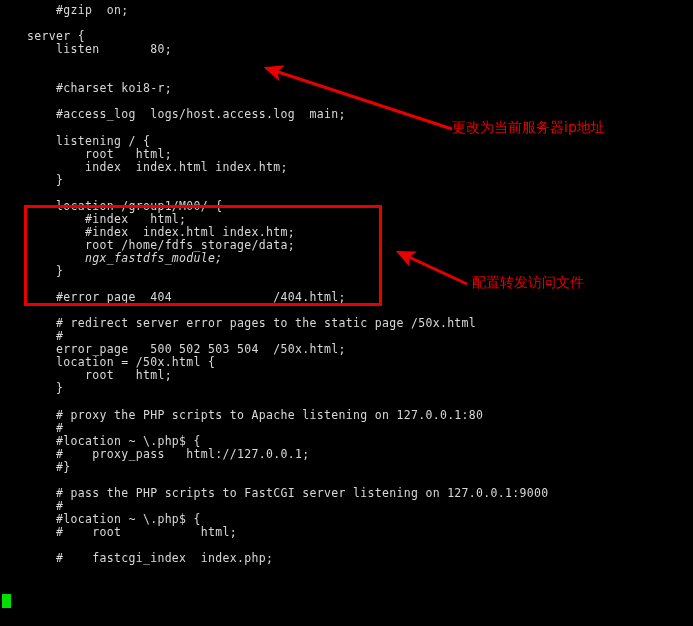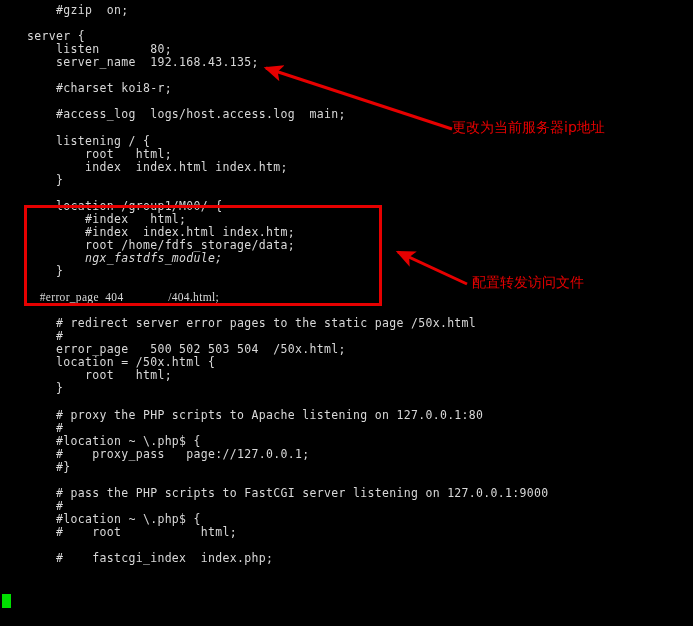--- a/index.html
+++ b/index.html
@@ -74,44 +74,43 @@
 </style>
 </head>
 <body>
 
 <div id="screen">
 
   <div id="code-layer">
       <div class="code-line" style="top: 4px; color: rgb(216, 216, 216);">    #gzip  on;</div>
       <div class="code-line" style="top: 30.1px; color: rgb(216, 216, 216);">server {</div>
       <div class="code-line" style="top: 43.15px; color: rgb(216, 216, 216);">    listen       80;</div>
-      <div class="code-line" style="top: 56.2px; color: rgb(216, 216, 216);">    server_name  192.168.43.135;</div>
       <div class="code-line" style="top: 82.3px; color: rgb(216, 216, 216);">    #charset koi8-r;</div>
       <div class="code-line" style="top: 108.4px; color: rgb(216, 216, 216);">    #access_log  logs/host.access.log  main;</div>
       <div class="code-line" style="top: 134.5px; color: rgb(216, 216, 216);">    listening / {</div>
       <div class="code-line" style="top: 147.55px; color: rgb(216, 216, 216);">        root   html;</div>
       <div class="code-line" style="top: 160.6px; color: rgb(216, 216, 216);">        index  index.html index.htm;</div>
       <div class="code-line" style="top: 173.65px; color: rgb(216, 216, 216);">    }</div>
       <div class="code-line" style="top: 199.75px; color: rgb(216, 216, 216);">    location /group1/M00/ {</div>
       <div class="code-line" style="top: 212.8px; color: rgb(216, 216, 216);">        #index   html;</div>
       <div class="code-line" style="top: 225.85px; color: rgb(216, 216, 216);">        #index  index.html index.htm;</div>
       <div class="code-line" style="top: 238.9px; color: rgb(216, 216, 216);">        root /home/fdfs_storage/data;</div>
       <div class="code-line" style="top: 251.95px; color: rgb(216, 216, 216); font-style: italic;">        ngx_fastdfs_module;</div>
       <div class="code-line" style="top: 265px; color: rgb(216, 216, 216);">    }</div>
-      <div class="code-line" style="top: 291.1px; color: rgb(216, 216, 216); font-family: Liberation Serif, serif;">    #error_page  404              /404.html;</div>
+      <div class="code-line" style="top: 291.1px; color: rgb(216, 216, 216);">    #error_page  404              /404.html;</div>
       <div class="code-line" style="top: 317.2px; color: rgb(216, 216, 216);">    # redirect server error pages to the static page /50x.html</div>
       <div class="code-line" style="top: 330.25px; color: rgb(216, 216, 216);">    #</div>
       <div class="code-line" style="top: 343.3px; color: rgb(216, 216, 216);">    error_page   500 502 503 504  /50x.html;</div>
       <div class="code-line" style="top: 356.35px; color: rgb(216, 216, 216);">    location = /50x.html {</div>
       <div class="code-line" style="top: 369.4px; color: rgb(216, 216, 216);">        root   html;</div>
       <div class="code-line" style="top: 382.45px; color: rgb(216, 216, 216);">    }</div>
       <div class="code-line" style="top: 408.55px; color: rgb(216, 216, 216);">    # proxy the PHP scripts to Apache listening on 127.0.0.1:80</div>
       <div class="code-line" style="top: 421.6px; color: rgb(216, 216, 216);">    #</div>
       <div class="code-line" style="top: 434.65px; color: rgb(216, 216, 216);">    #location ~ \.php$ {</div>
-      <div class="code-line" style="top: 447.7px; color: rgb(216, 216, 216);">    #    proxy_pass   page://127.0.0.1;</div>
+      <div class="code-line" style="top: 447.7px; color: rgb(216, 216, 216);">    #    proxy_pass   html://127.0.0.1;</div>
       <div class="code-line" style="top: 460.75px; color: rgb(216, 216, 216);">    #}</div>
       <div class="code-line" style="top: 486.85px; color: rgb(216, 216, 216);">    # pass the PHP scripts to FastCGI server listening on 127.0.0.1:9000</div>
       <div class="code-line" style="top: 499.9px; color: rgb(216, 216, 216);">    #</div>
       <div class="code-line" style="top: 512.95px; color: rgb(216, 216, 216);">    #location ~ \.php$ {</div>
       <div class="code-line" style="top: 526px; color: rgb(216, 216, 216);">    #    root           html;</div>
       <div class="code-line" style="top: 552.1px; color: rgb(216, 216, 216);">    #    fastcgi_index  index.php;</div>
     </div>
 
   <div id="highlight-box"></div>
 

